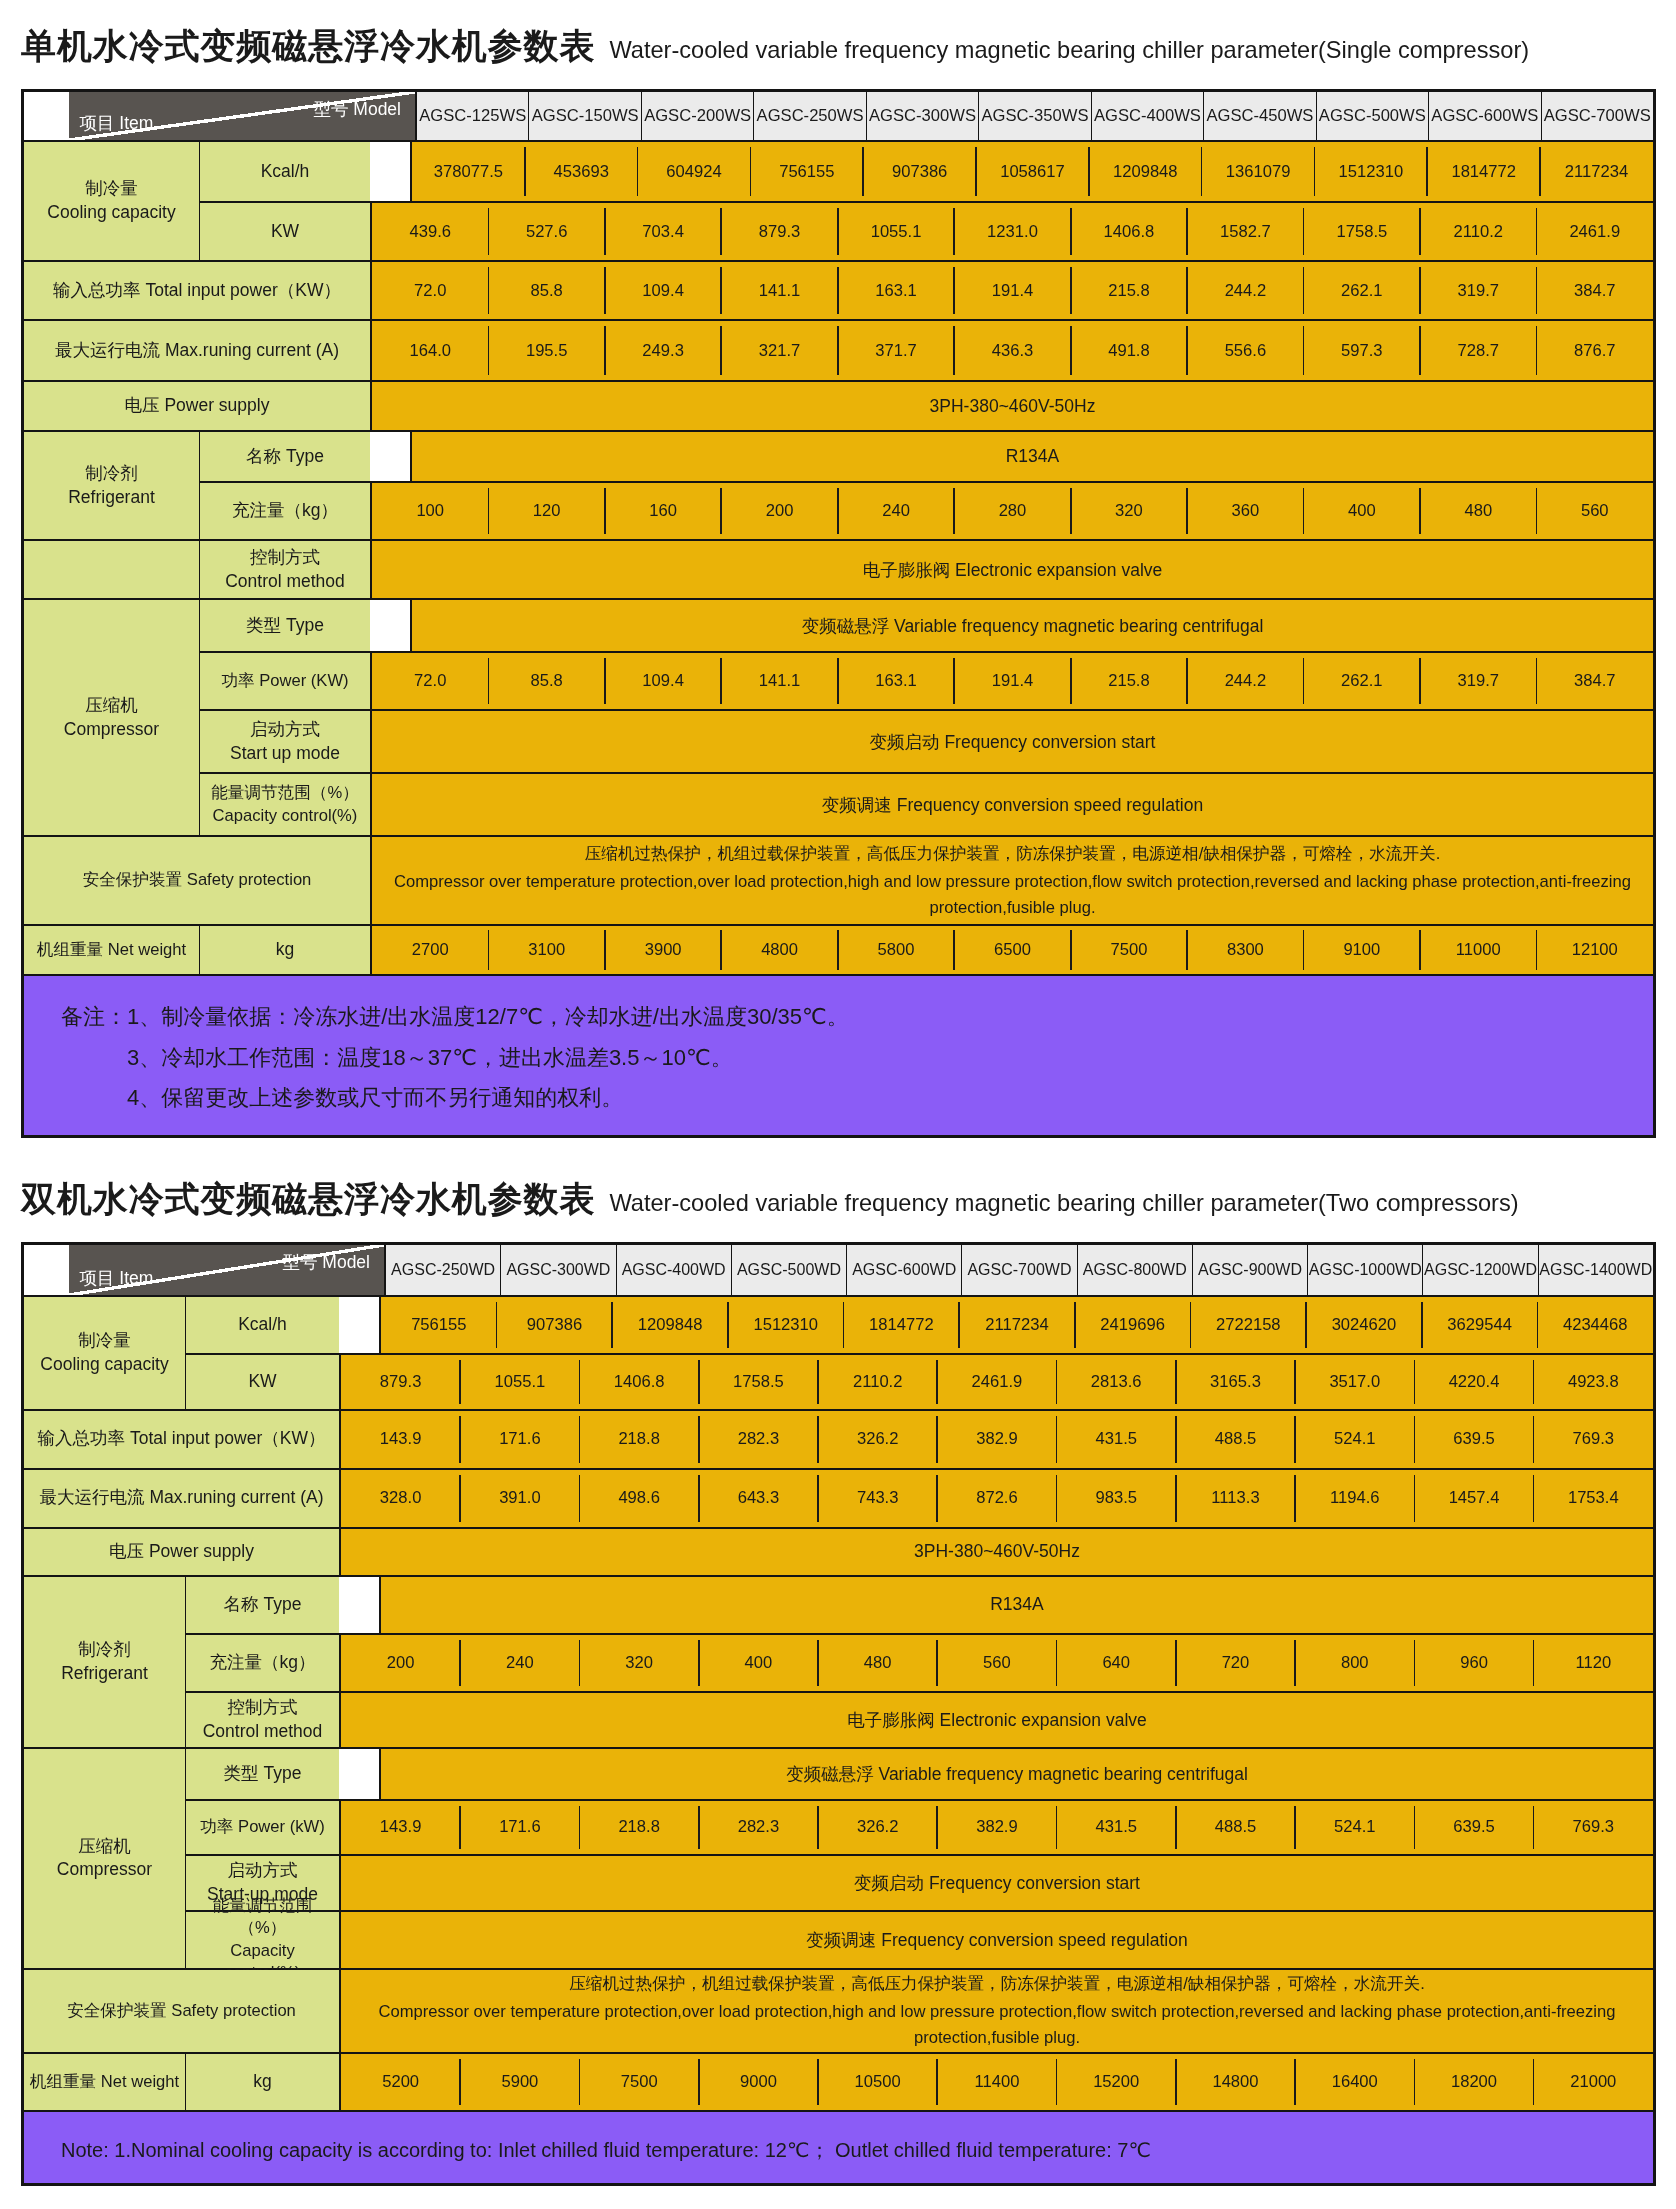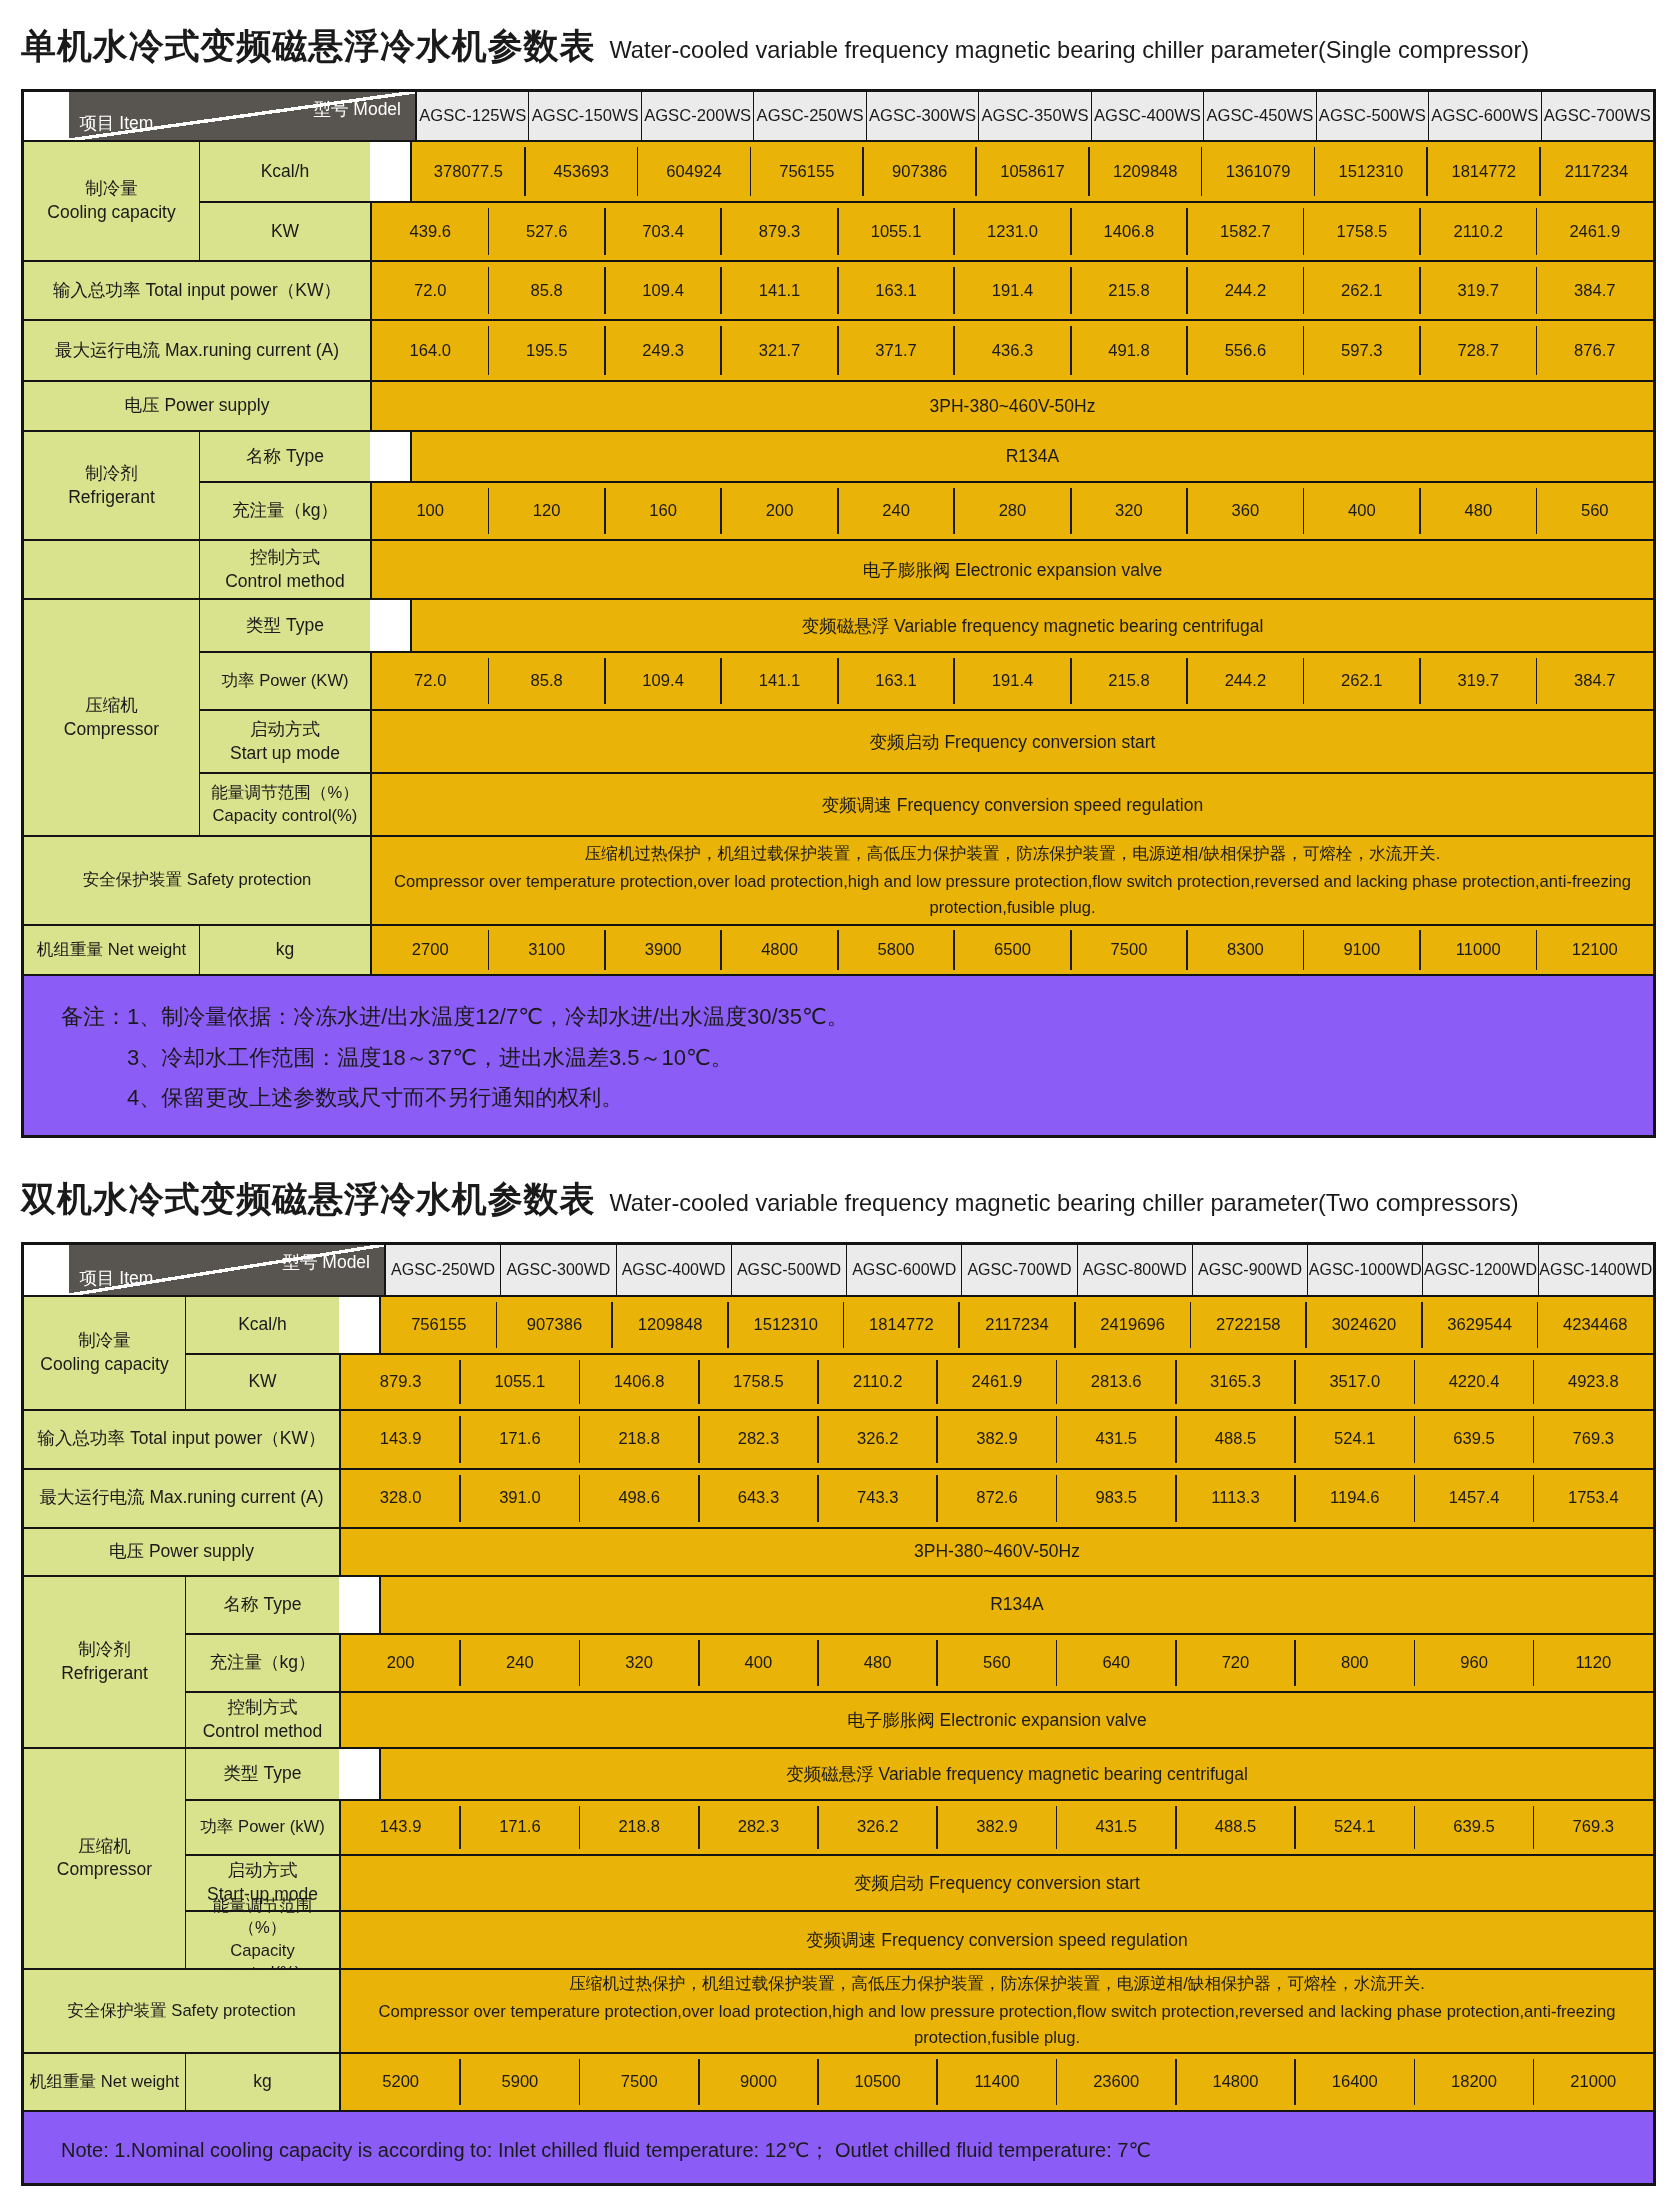--- a/index.html
+++ b/index.html
@@ -541,21 +541,21 @@
       <div class="c2 lbl">
           <span>kg</span>
         </div>
       <div class="vals vrow">
           <div class="vcell">5200</div>
           <div class="vcell">5900</div>
           <div class="vcell">7500</div>
           <div class="vcell">9000</div>
           <div class="vcell">10500</div>
           <div class="vcell">11400</div>
-          <div class="vcell">23600</div>
+          <div class="vcell">15200</div>
           <div class="vcell">14800</div>
           <div class="vcell">16400</div>
           <div class="vcell">18200</div>
           <div class="vcell">21000</div>
         </div>
     </div>
 
     <div class="notes">
         <div class="note-line">Note: 1.Nominal cooling capacity is according to: Inlet chilled fluid temperature: 12℃；  Outlet chilled fluid temperature: 7℃</div>
       </div>

